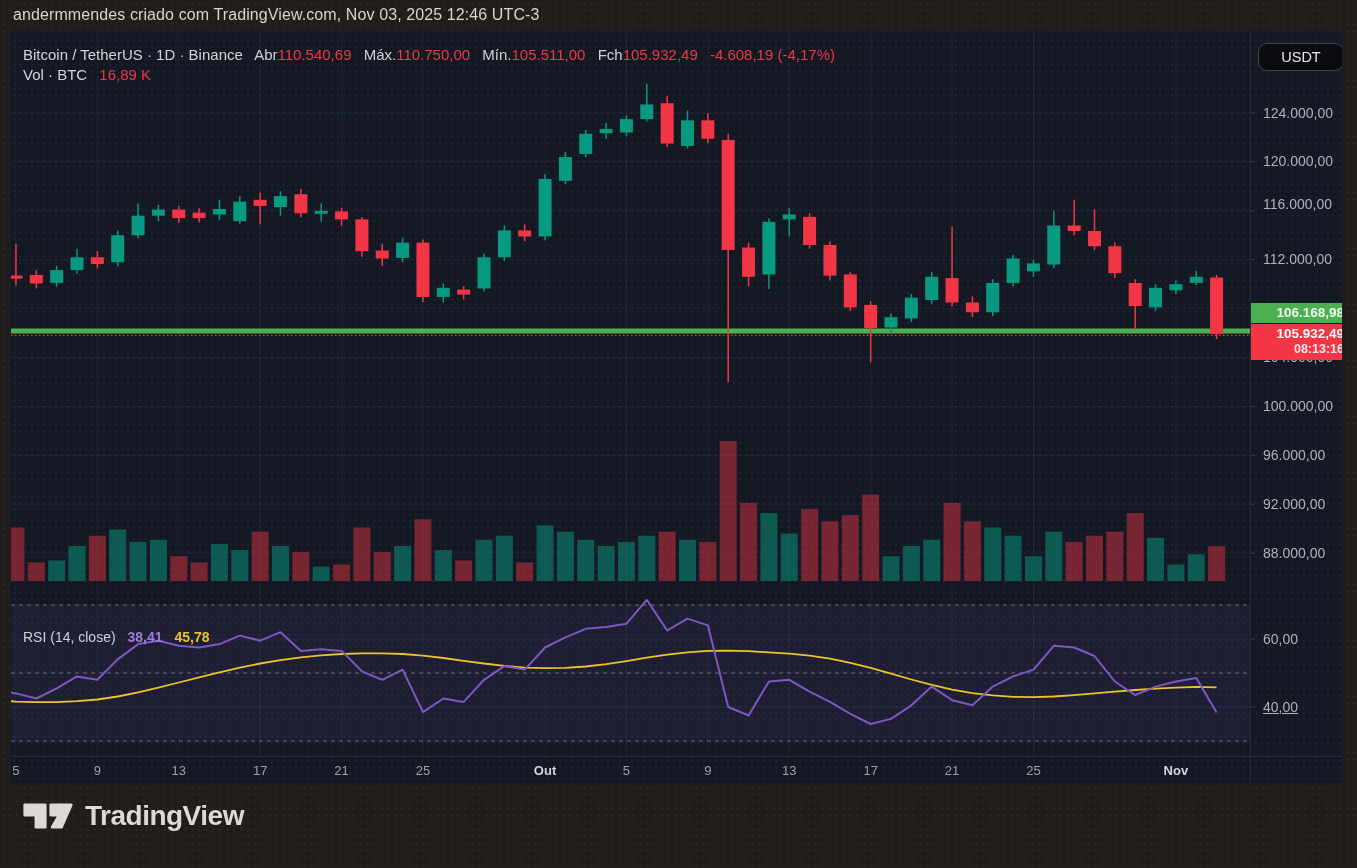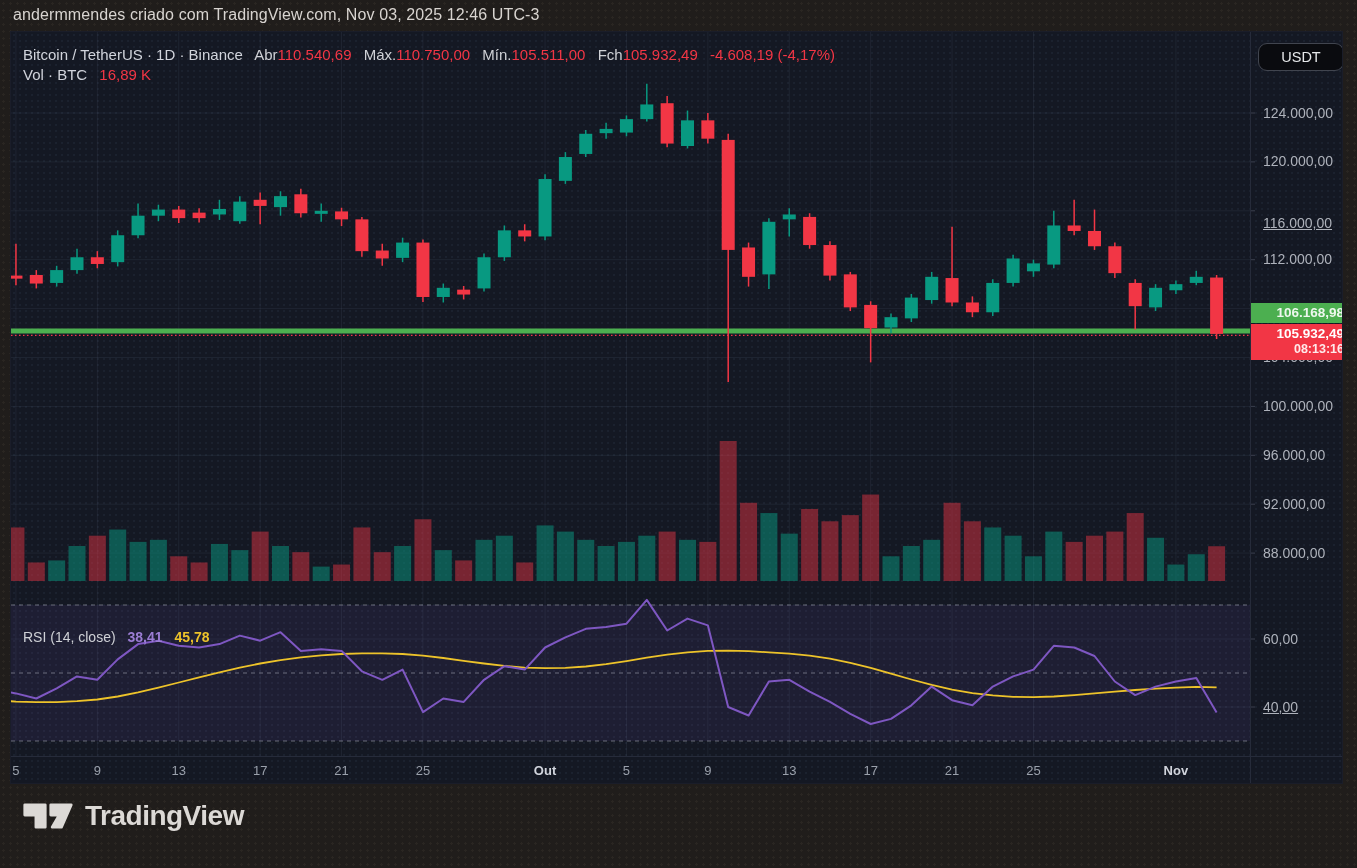--- a/index.html
+++ b/index.html
@@ -340,21 +340,21 @@
     <span class="lab">RSI (14, close)</span><span class="sep"></span>
     <span class="rsi-val">38,41</span><span class="sep"></span>
     <span class="rsi-ma-val">45,78</span>
   </div>
 
   <div id="usdt-btn">USDT</div>
 
   <div id="price-axis">
       <div class="axis-label" style="top: 72.5px;">124.000,00</div>
       <div class="axis-label" style="top: 121.4px;">120.000,00</div>
-      <div class="axis-label" style="top: 183px; text-decoration: underline;">116.000,00</div>
+      <div class="axis-label" style="top: 164px;">116.000,00</div>
       <div class="axis-label" style="top: 219.2px;">112.000,00</div>
       <div class="axis-label" style="top: 268.1px;">108.000,00</div>
       <div class="axis-label" style="top: 317px;">104.000,00</div>
       <div class="axis-label" style="top: 365.9px;">100.000,00</div>
       <div class="axis-label" style="top: 414.8px;">96.000,00</div>
       <div class="axis-label" style="top: 463.7px;">92.000,00</div>
       <div class="axis-label" style="top: 512.6px;">88.000,00</div>
       <div class="axis-label" style="top: 598.5px;">60,00</div>
       <div class="axis-label" style="top: 666.5px; text-decoration: underline;">40,00</div>
     </div>

